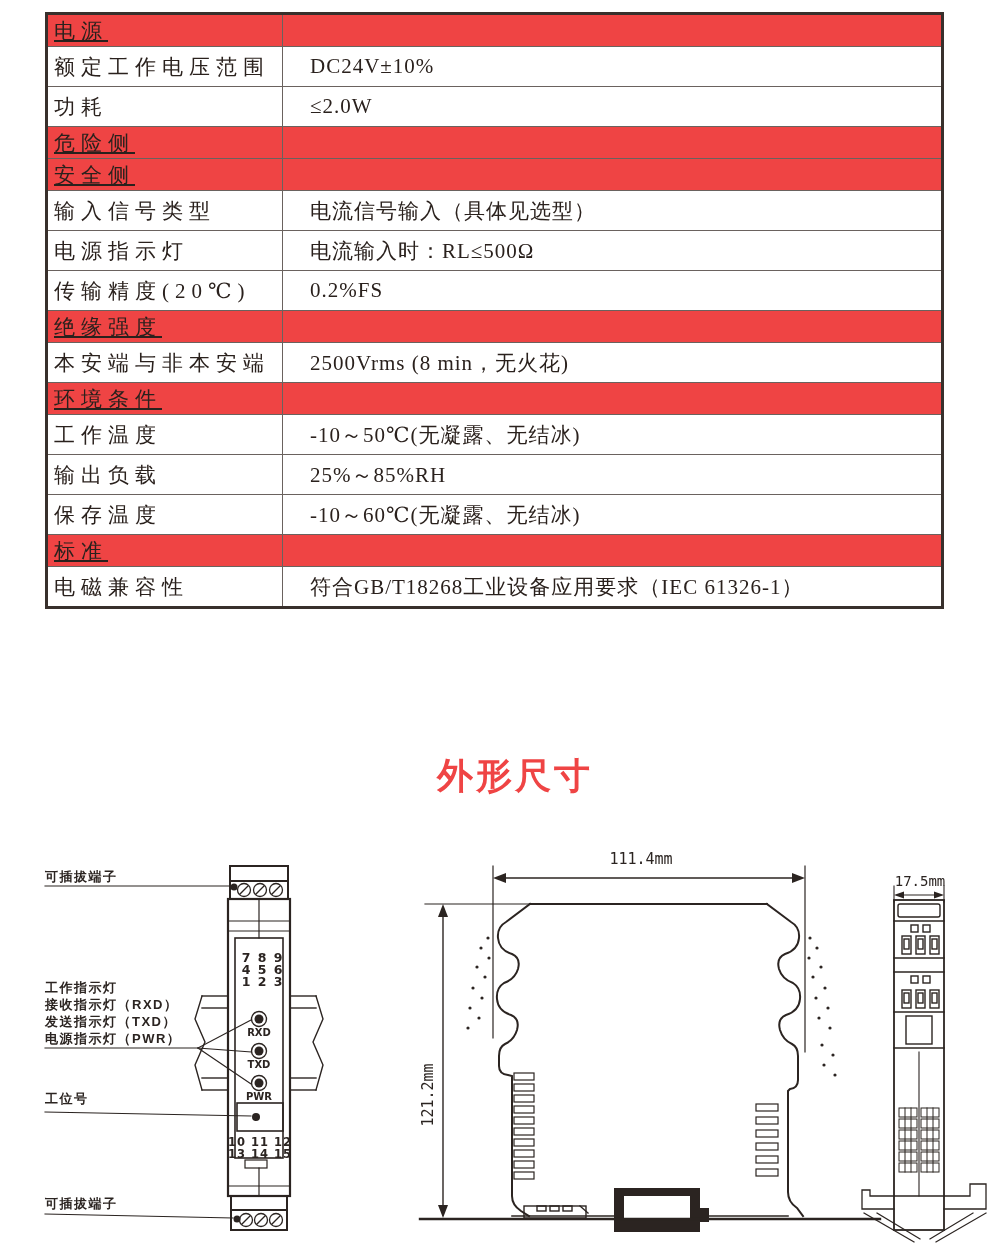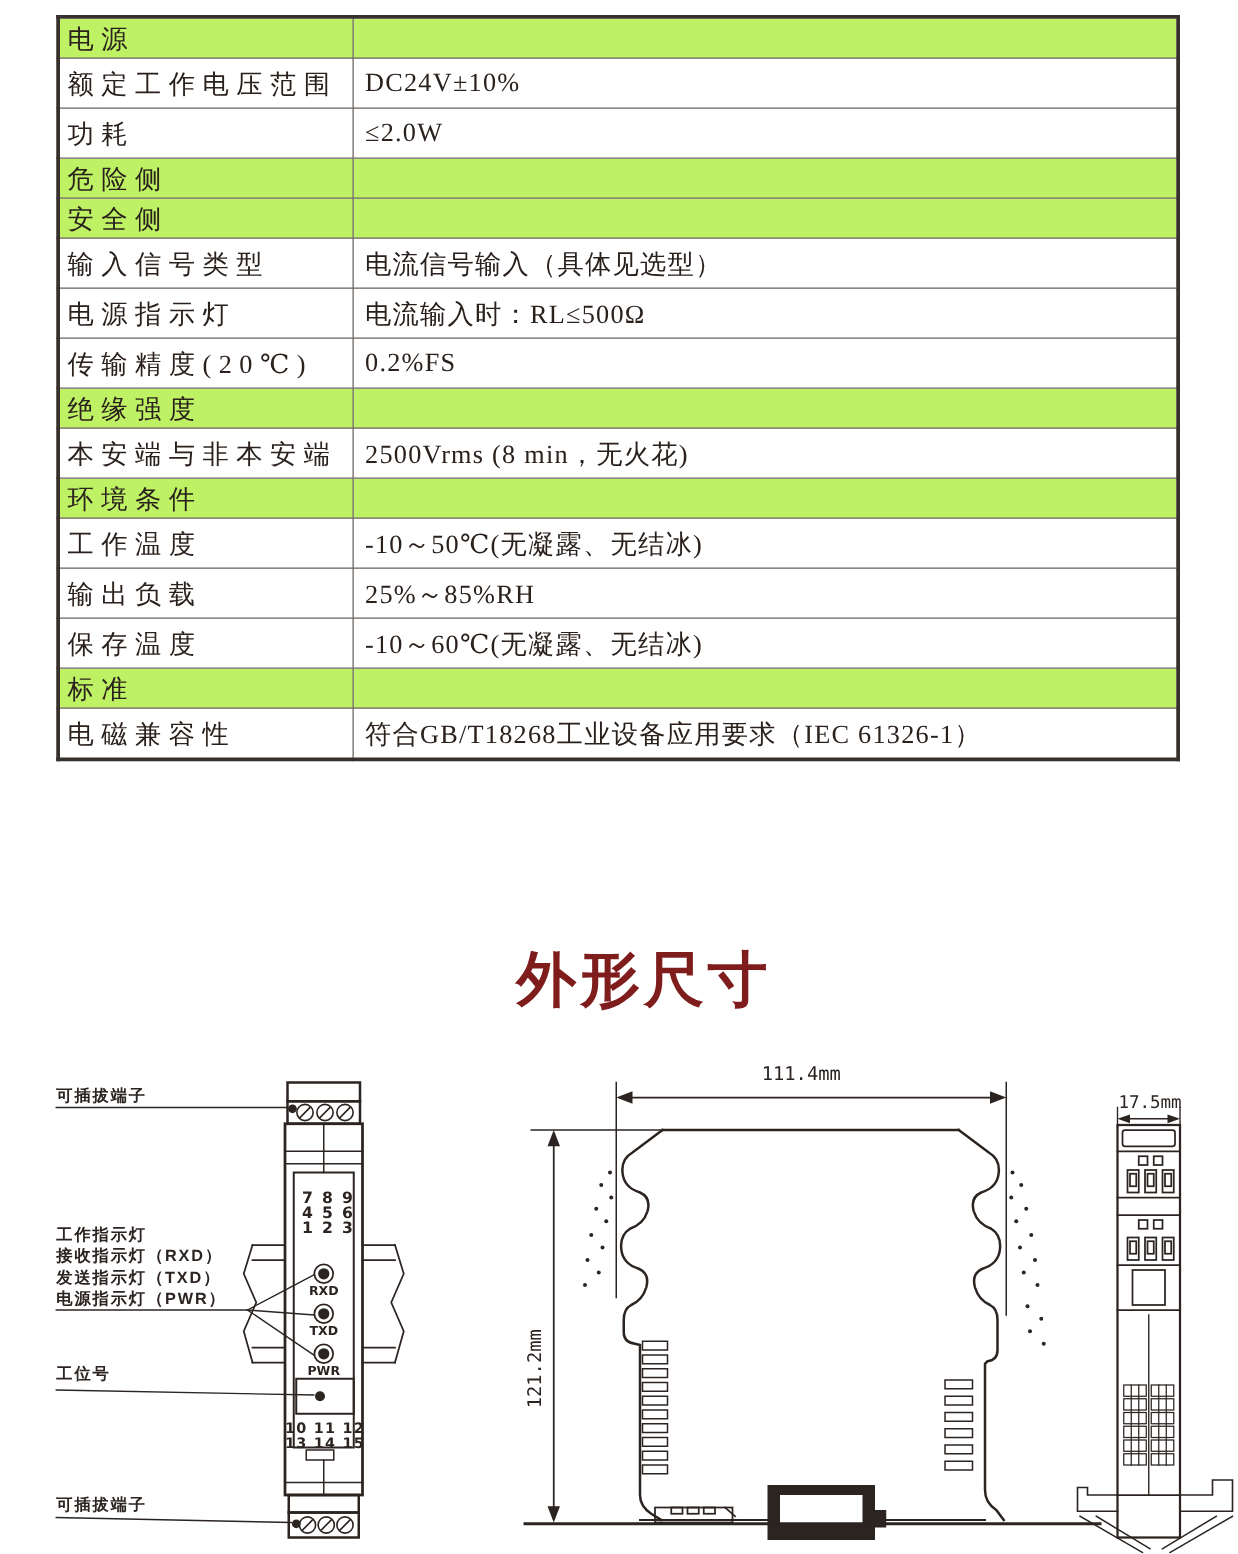--- a/index.html
+++ b/index.html
@@ -1,27 +1,27 @@
 <!DOCTYPE html>
 <html><head>
 <meta charset="utf-8">
 <style>
   html,body{margin:0;padding:0;width:990px;height:1243px;background:#ffffff;overflow:hidden;}
   .page{position:relative;width:990px;height:1243px;font-family:"Liberation Serif","DejaVu Serif",serif;color:#2a211d;}
 
   table.spec{position:absolute;left:45px;top:12px;width:899px;border-collapse:collapse;border:3px solid #38302c;table-layout:fixed;}
   .spec td{border:1px solid #6a625e;vertical-align:middle;font-size:21px;overflow:hidden;white-space:nowrap;}
   .spec td.c1{width:228px;padding:0 0 0 6px;letter-spacing:6px;}
-  .spec td.c2{padding:0 0 0 9px;letter-spacing:1px;}
-  .spec tr.sec td{background:#bef264;height:31px;}
+  .spec td.c2{padding:0 0 0 27px;letter-spacing:1px;}
+  .spec tr.sec td{background:#ef4444;height:31px;text-decoration:underline;}
   .spec tr.dat td{height:39px;}
 
   .dims-title{position:absolute;left:0;top:752px;width:990px;text-align:center;
-    font-family:"Liberation Sans","DejaVu Sans",sans-serif;font-weight:bold;font-size:48px;
-    letter-spacing:3px;text-indent:40px;color:#7f1d1d;}
+    font-family:"Liberation Sans","DejaVu Sans",sans-serif;font-weight:bold;font-size:36px;
+    letter-spacing:3px;text-indent:40px;color:#ef4444;}
 
   svg.drawings{position:absolute;left:0;top:840px;}
   .lbl{font-family:"Liberation Sans","DejaVu Sans",sans-serif;font-weight:bold;font-size:13px;letter-spacing:1.5px;fill:#2b2421;}
   .num{font-family:"DejaVu Sans","Liberation Sans",sans-serif;font-weight:bold;font-size:12.5px;fill:#2b2421;}
   .lednum{font-family:"DejaVu Sans","Liberation Sans",sans-serif;font-weight:bold;font-size:10px;fill:#2b2421;}
   .bnum{font-family:"DejaVu Sans","Liberation Sans",sans-serif;font-weight:bold;font-size:11.5px;letter-spacing:1px;fill:#2b2421;}
   .dim{font-family:"DejaVu Sans Mono","DejaVu Sans",monospace;font-size:15px;fill:#2b2421;}
   .dimS{font-family:"DejaVu Sans Mono","DejaVu Sans",monospace;font-size:14px;fill:#2b2421;}
 </style>
 </head>

